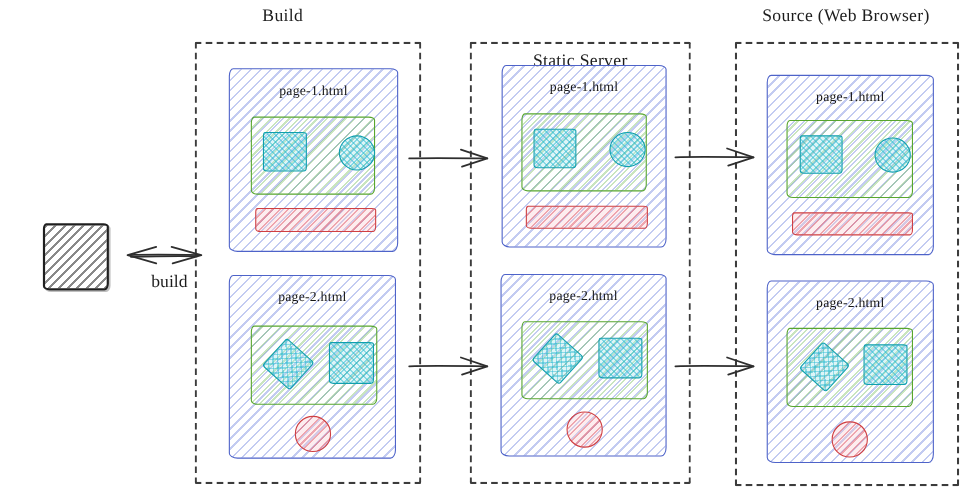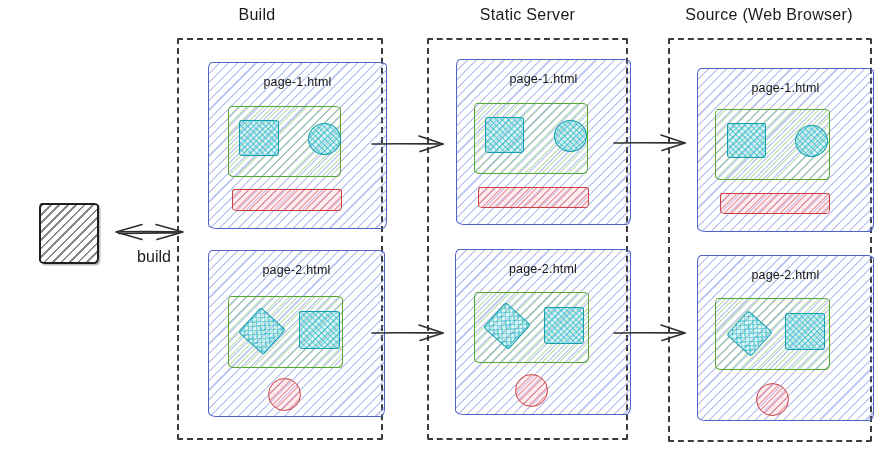--- a/index.html
+++ b/index.html
@@ -1,18 +1,18 @@
 <!DOCTYPE html>
 <html style="--blue: #4e63c9; --green: #57a62e; --teal: #0f9fae; --red: #cf3f42; --ink: #1c1c1c;"><head>
 <meta charset="utf-8">
 <style>
   html,body{margin:0;padding:0;background:#fff;}
   #canvas{
     position:relative;width:880px;height:450px;background:#fff;overflow:hidden;
-    font-family:Liberation Sans, sans-serif;color:var(--ink,#1c1c1c);
+    font-family:Liberation Serif, serif;color:var(--ink,#1c1c1c);
   }
 
   
   .col-title{
     position:absolute;top:6px;text-align:center;font-size:16px;letter-spacing:.3px;
     color:var(--ink,#1c1c1c);
   }
   .src-label{position:absolute;left:6px;top:172px;font-size:16.5px;letter-spacing:.3px;}
   .build-label{position:absolute;left:118px;top:248px;width:72px;text-align:center;font-size:16px;}
 
@@ -29,21 +29,20 @@
     background:repeating-linear-gradient(135deg,rgba(40,40,40,.55) 0 1.8px,transparent 1.8px 6px);
     box-shadow:1.5px 1.5px 0 rgba(0,0,0,.25);
   }
 
   
   .card{
     position:absolute;
     border:1.8px solid var(--blue,#4e63c9);
     border-radius:4px 7px 5px 8px/7px 4px 8px 5px;
     background:repeating-linear-gradient(135deg,rgba(112,132,222,.42) 0 1.5px,transparent 1.5px 6.5px);
-    padding-left:25px;
   }
   .filename{
     position:absolute;top:12px;left:0;width:100%;text-align:center;
     font-size:12.5px;letter-spacing:.2px;color:#161616;
   }
   .panel{
     position:absolute;
     border:1.7px solid var(--green,#57a62e);
     border-radius:3px 6px 4px 6px/6px 3px 6px 4px;
     background:repeating-linear-gradient(135deg,rgba(120,190,95,.40) 0 1.4px,transparent 1.4px 6px);
@@ -72,21 +71,21 @@
   
   .arrow{position:absolute;}
   .arrow path{stroke:#2e2e2e;stroke-width:1.6;fill:none;stroke-linecap:round;stroke-linejoin:round;}
 </style>
 </head>
 <body>
 
 <div id="canvas">
 
   <div class="col-title" style="left:177px;width:160px;">Build</div>
-  <div class="col-title" style="left:427px;width:201px;">Static Server</div>
+  <div class="col-title" style="left:427px;width:201px;margin-top:41px;">Static Server</div>
   <div class="col-title" style="left:660px;width:218px;">Source (Web Browser)</div>
 
   <div class="stage" style="left:177px;top:38px;width:202px;height:398px;"></div>
   <div class="stage" style="left:427px;top:38px;width:197px;height:398px;"></div>
   <div class="stage" style="left:668px;top:38px;width:200px;height:400px;"></div>
 
   <div class="src-square"></div>
 
   <svg class="arrow" style="left:107px;top:220px;" width="84" height="24" viewBox="0 0 84 24">
     <path d="M10 12 C 30 11.2, 55 11.6, 75 12"></path>

